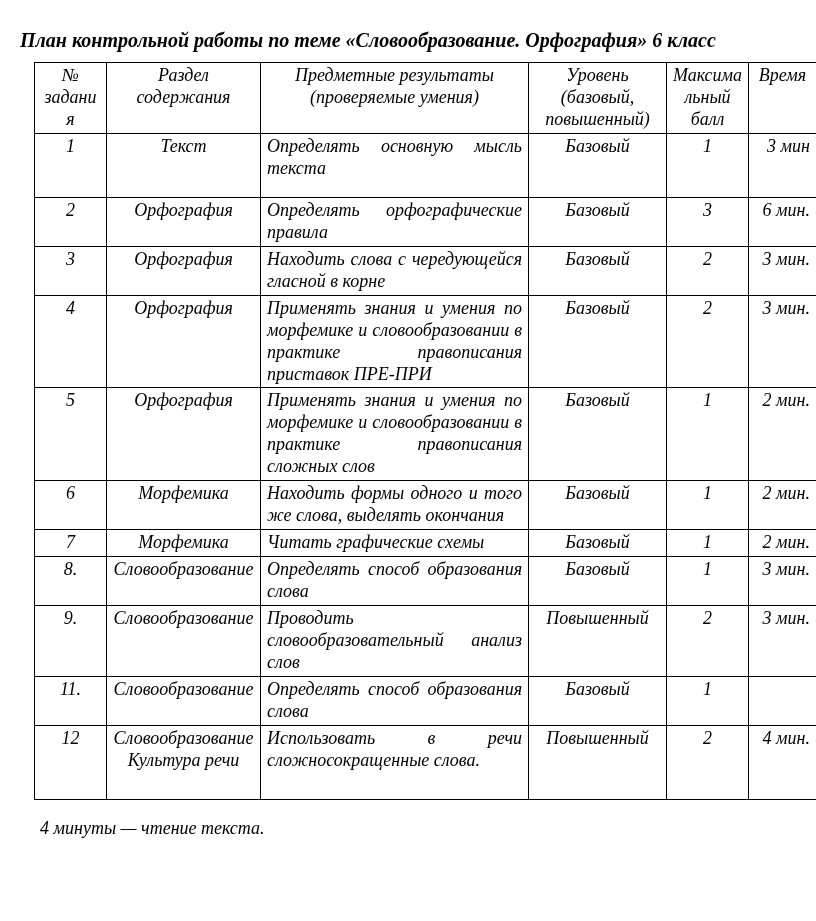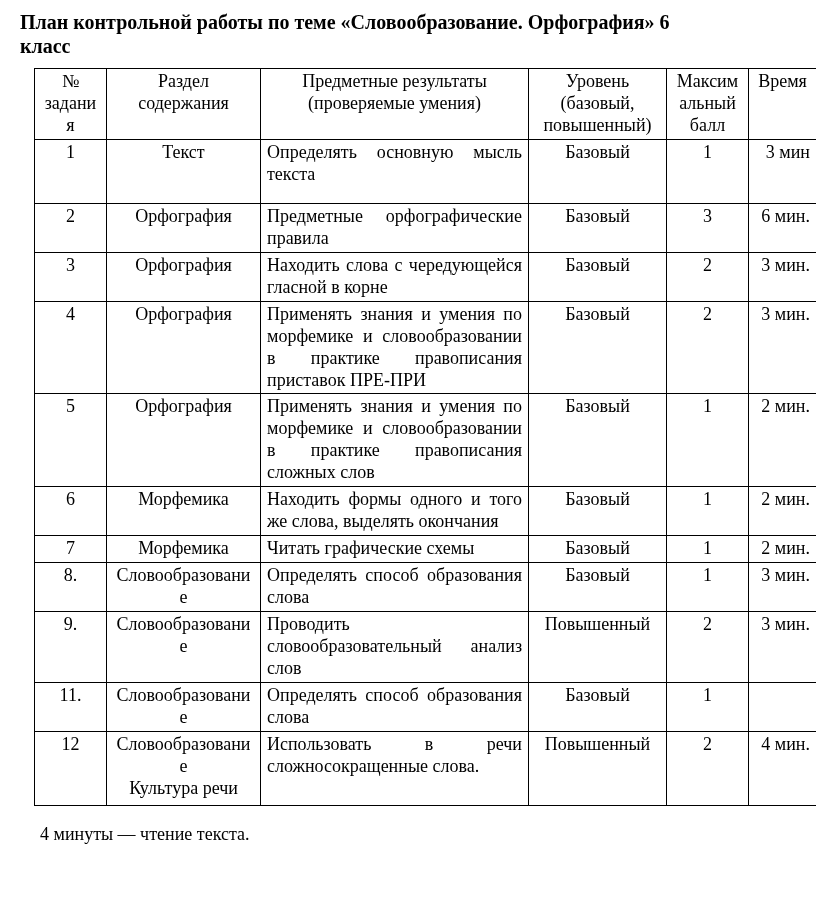--- a/index.html
+++ b/index.html
@@ -7,21 +7,22 @@
     padding: 0;
     background: #ffffff;
     color: #000000;
     font-family: "Liberation Serif", serif;
   }
   .page {
     width: 734px;
     min-height: 921px;
     background: #ffffff;
     box-sizing: border-box;
-    padding-top: 6px;
+    padding-top: 24px;
+    font-style: italic;
   }
   .doc-title {
     font-size: 20px;
     font-weight: bold;
     margin: 4px 10px 10px 20px;
     line-height: 1.2;
   }
   table.plan-table {
     border-collapse: collapse;
     table-layout: fixed;
@@ -89,21 +90,21 @@
           <td class="c-num" data-name="cell-task-number">1</td>
           <td class="c-section" data-name="cell-section">Текст</td>
           <td class="c-results" data-name="cell-results">Определять основную мысль текста</td>
           <td class="c-level" data-name="cell-level">Базовый</td>
           <td class="c-score" data-name="cell-max-score">1</td>
           <td class="c-time" data-name="cell-time">3 мин</td>
         </tr>
         <tr data-name="table-row">
           <td class="c-num" data-name="cell-task-number">2</td>
           <td class="c-section" data-name="cell-section">Орфография</td>
-          <td class="c-results" data-name="cell-results">Предметные орфографические правила</td>
+          <td class="c-results" data-name="cell-results">Определять орфографические правила</td>
           <td class="c-level" data-name="cell-level">Базовый</td>
           <td class="c-score" data-name="cell-max-score">3</td>
           <td class="c-time" data-name="cell-time">6 мин.</td>
         </tr>
         <tr data-name="table-row">
           <td class="c-num" data-name="cell-task-number">3</td>
           <td class="c-section" data-name="cell-section">Орфография</td>
           <td class="c-results" data-name="cell-results">Находить слова с чередующейся гласной в корне</td>
           <td class="c-level" data-name="cell-level">Базовый</td>
           <td class="c-score" data-name="cell-max-score">2</td>

